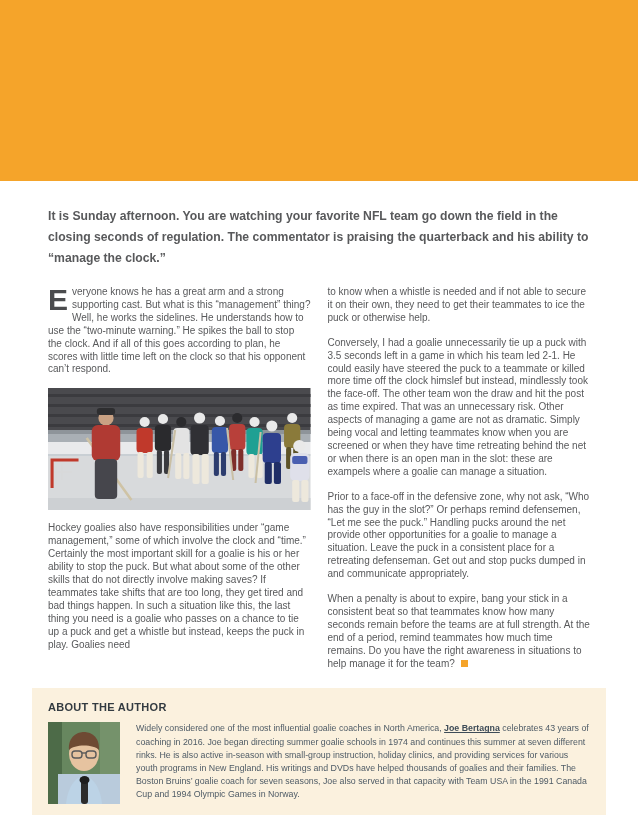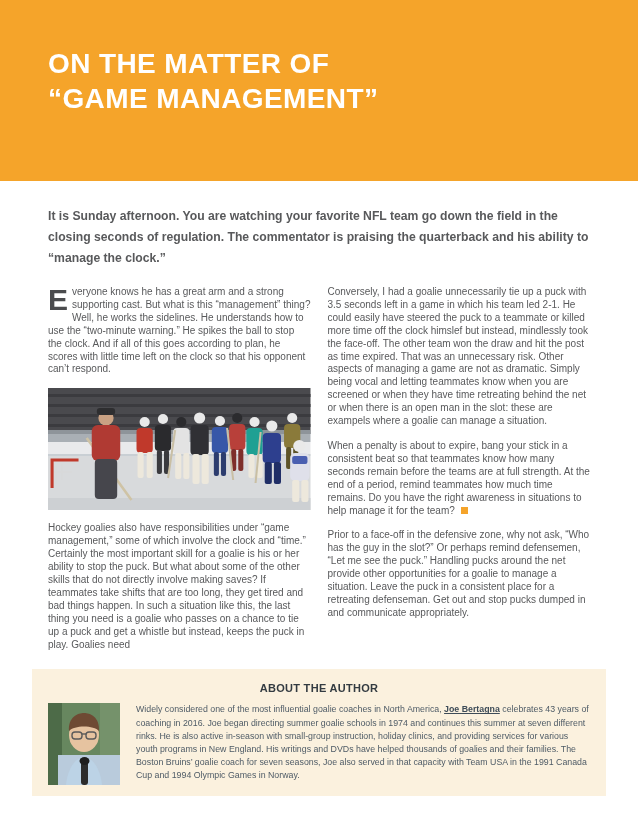--- a/index.html
+++ b/index.html
@@ -21,35 +21,35 @@
   .dropcap { float:left; font-size:30px; line-height:25px; font-weight:bold; color:#4B4C4E; padding:1px 4px 0 0; }
 
   figure { margin:1px 0 12px 0; }
   .photo-frame svg { display:block; width:100%; height:122px; }
   figcaption { margin-top:6px; font-size:8.7px; line-height:11.4px; color:#707173; }
 
   .end-mark { display:inline-block; width:7px; height:7px; background:#F5A42A; margin-left:6px; }
 
   
   .about { margin:6px 32px 0 32px; background:#FBF1DE; padding:13px 16px 11px 16px; box-sizing:border-box; }
-  .about h2 { margin:0 0 9px 0; font-size:11px; letter-spacing:.3px; color:#333B41;text-align:center; }
+  .about h2 { margin:0 0 9px 0; font-size:11px; letter-spacing:.3px; color:#333B41; }
   .about-row { display:flex; align-items:flex-start; }
   .author-photo { width:72px; height:82px; flex:0 0 auto; }
   .author-photo svg { display:block; width:72px; height:82px; }
   .about-text { margin-left:16px; font-size:8.8px; line-height:13.2px; color:#4E5B66; min-width:0; }
   .about-text p { margin:0; }
   .about-text .bio b { color:#3E4C58;text-decoration:underline; }
 </style>
 </head>
 <body>
 
 <div class="page">
 
   <header class="masthead">
-    <h1><span>ON THE MATTER OF</span><br><span>“GAME MANAGEMENT”</span></h1>
+    <h1><br></h1>
   </header>
 
   <p class="intro">It is Sunday afternoon. You are watching your favorite NFL team go down the field in the closing seconds of regulation. The commentator is praising the quarterback and his ability to “manage the clock.”</p>
 
   <div class="columns">
 
     <div class="col">
       <p><span class="dropcap">E</span><span>veryone knows he has a great arm and a strong supporting cast. But what is this “management” thing? Well, he works the sidelines. He understands how to use the “two-minute warning.” He spikes the ball to stop the clock. And if all of this goes according to plan, he scores with little time left on the clock so that his opponent can’t respond.</span></p>
 
       <figure>
@@ -147,23 +147,24 @@
               <line x1="209" y1="44" x2="204" y2="95" stroke="#C9BFA4" stroke-width="2"></line>
             </g>
           </svg>
         </div>
       </figure>
 
       <p>Hockey goalies also have responsibilities under “game management,” some of which involve the clock and “time.” Certainly the most important skill for a goalie is his or her ability to stop the puck. But what about some of the other skills that do not directly involve making saves? If teammates take shifts that are too long, they get tired and bad things happen. In such a situation like this, the last thing you need is a goalie who passes on a chance to tie up a puck and get a whistle but instead, keeps the puck in play. Goalies need</p>
     </div>
 
     <div class="col">
+      <p>to know when a whistle is needed and if not able to secure it on their own, they need to get their teammates to ice the puck or otherwise help.</p>
       <p>Conversely, I had a goalie unnecessarily tie up a puck with 3.5 seconds left in a game in which his team led 2-1. He could easily have steered the puck to a teammate or killed more time off the clock himslef but instead, mindlessly took the face-off. The other team won the draw and hit the post as time expired. That was an unnecessary risk. Other aspects of managing a game are not as dramatic. Simply being vocal and letting teammates know when you are screened or when they have time retreating behind the net or when there is an open man in the slot: these are exampels where a goalie can manage a situation.</p>
+      <p>Prior to a face-off in the defensive zone, why not ask, “Who has the guy in the slot?” Or perhaps remind defensemen, “Let me see the puck.” Handling pucks around the net provide other opportunities for a goalie to manage a situation. Leave the puck in a consistent place for a retreating defenseman. Get out and stop pucks dumped in and communicate appropriately.</p>
       <p><span>When a penalty is about to expire, bang your stick in a consistent beat so that teammates know how many seconds remain before the teams are at full strength. At the end of a period, remind teammates how much time remains. Do you have the right awareness in situations to help manage it for the team?</span><span class="end-mark"></span></p>
-      <p>Prior to a face-off in the defensive zone, why not ask, “Who has the guy in the slot?” Or perhaps remind defensemen, “Let me see the puck.” Handling pucks around the net provide other opportunities for a goalie to manage a situation. Leave the puck in a consistent place for a retreating defenseman. Get out and stop pucks dumped in and communicate appropriately.</p>
     </div>
   </div>
 
   <section class="about">
     <h2>ABOUT THE AUTHOR</h2>
     <div class="about-row">
       <div class="author-photo">
         <svg viewBox="0 0 72 82" preserveAspectRatio="none" aria-hidden="true">
           <rect x="0" y="0" width="72" height="82" fill="#67875F"></rect>
           <rect x="0" y="0" width="14" height="82" fill="#4D6B48"></rect>

